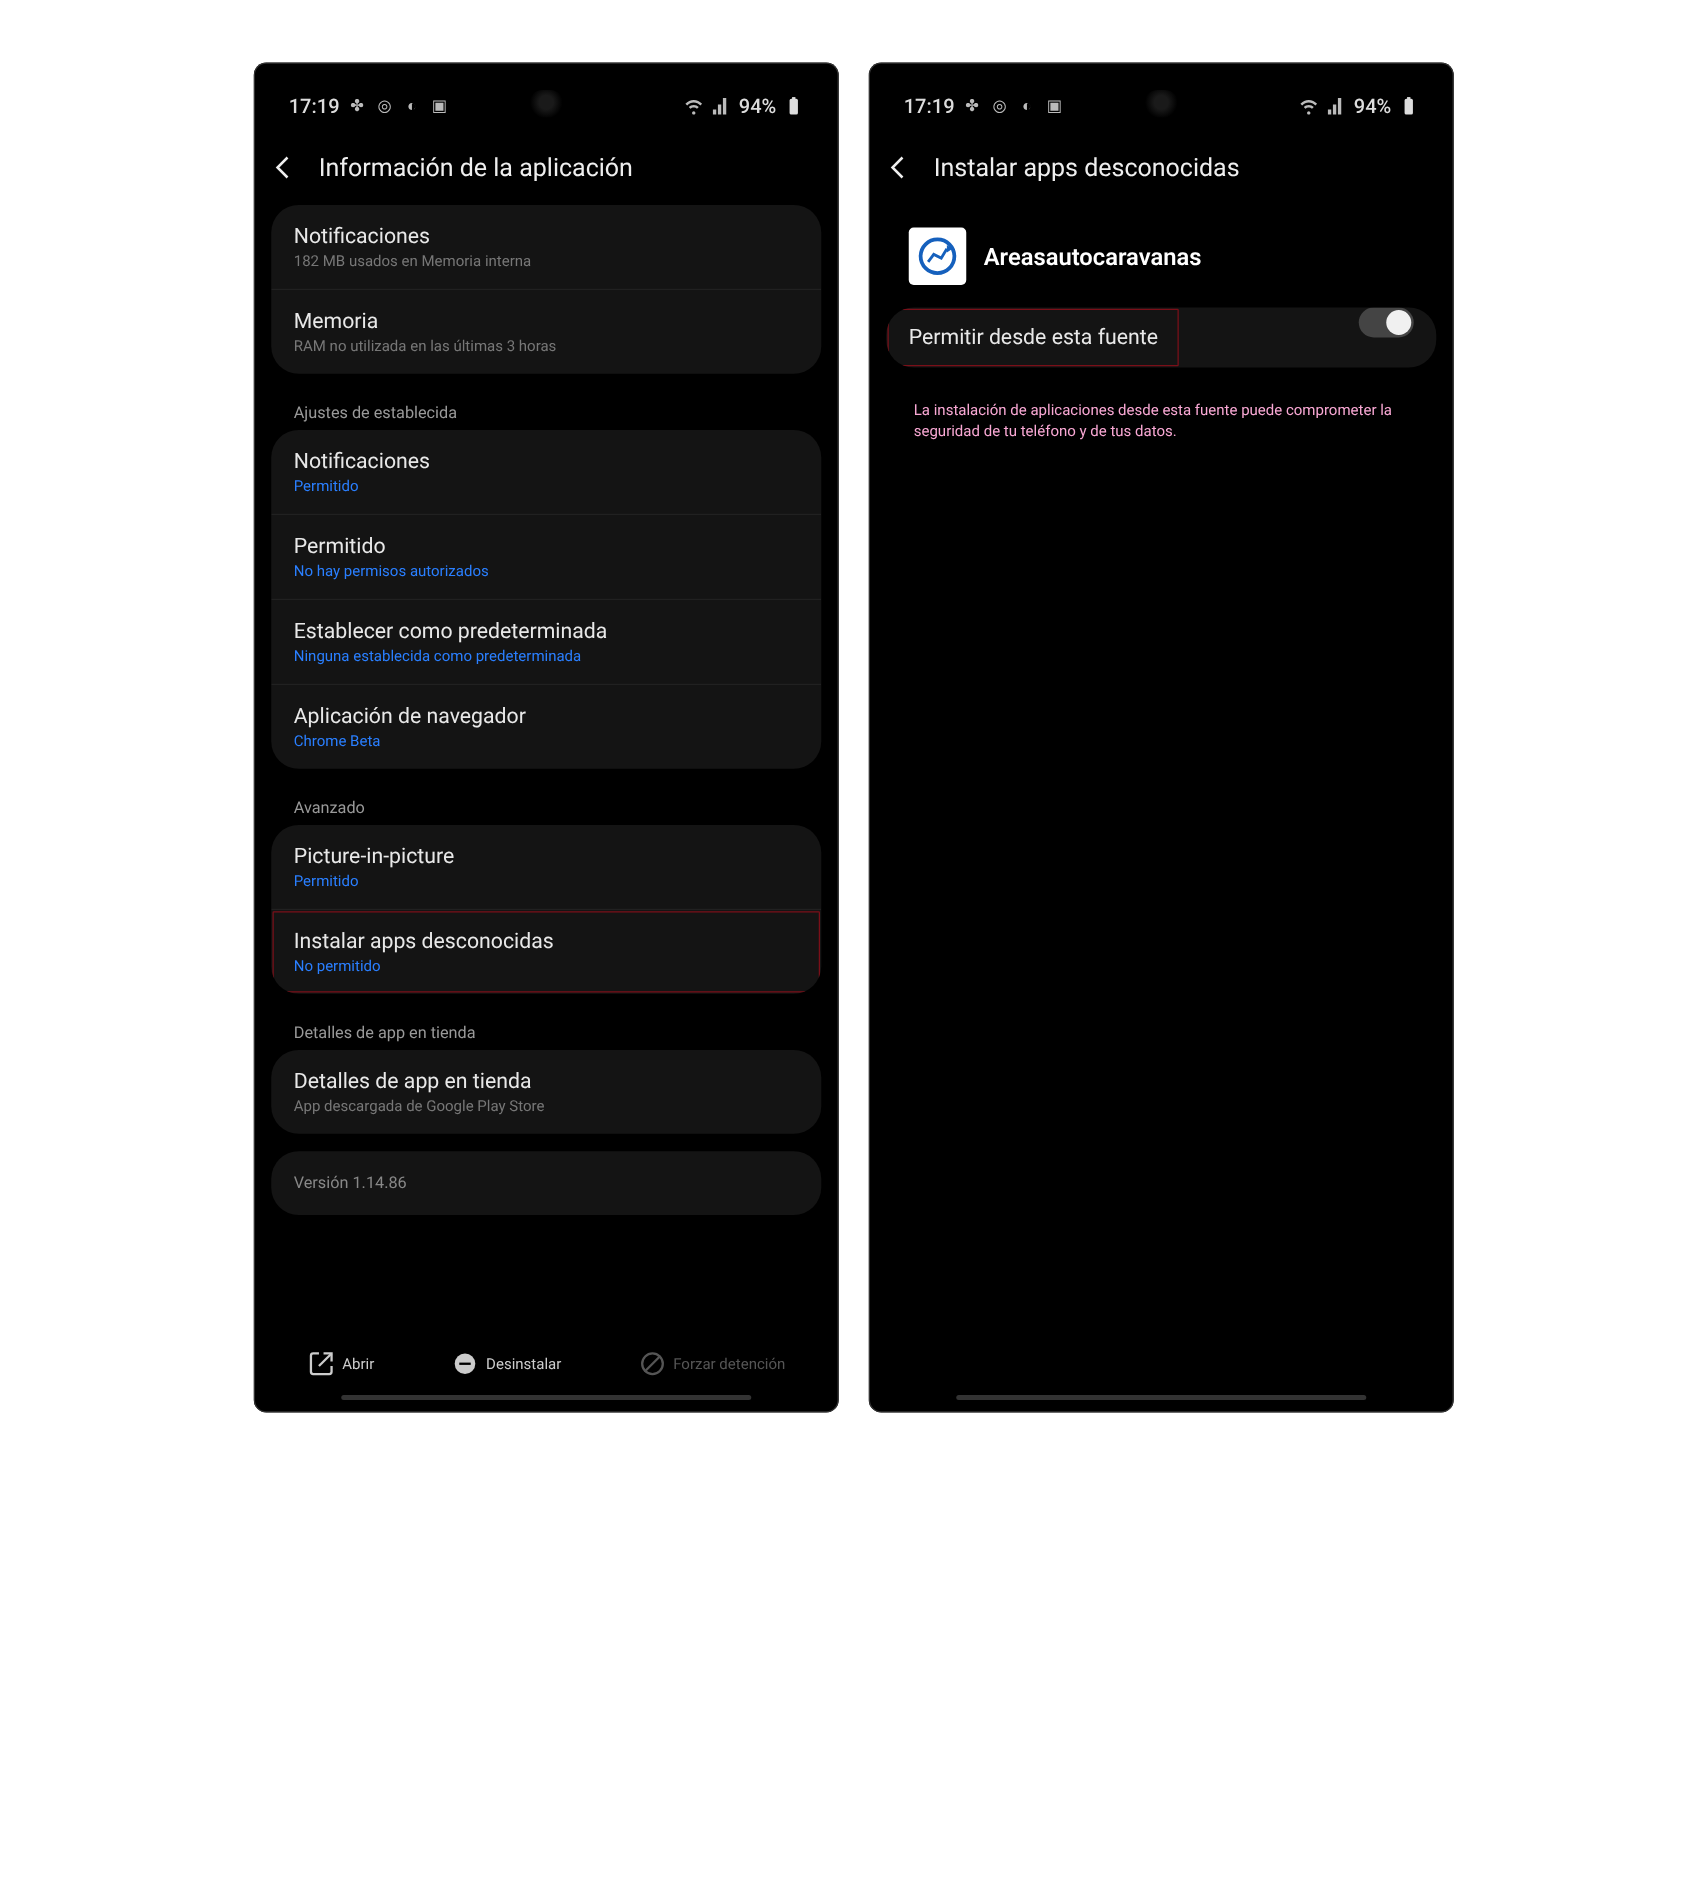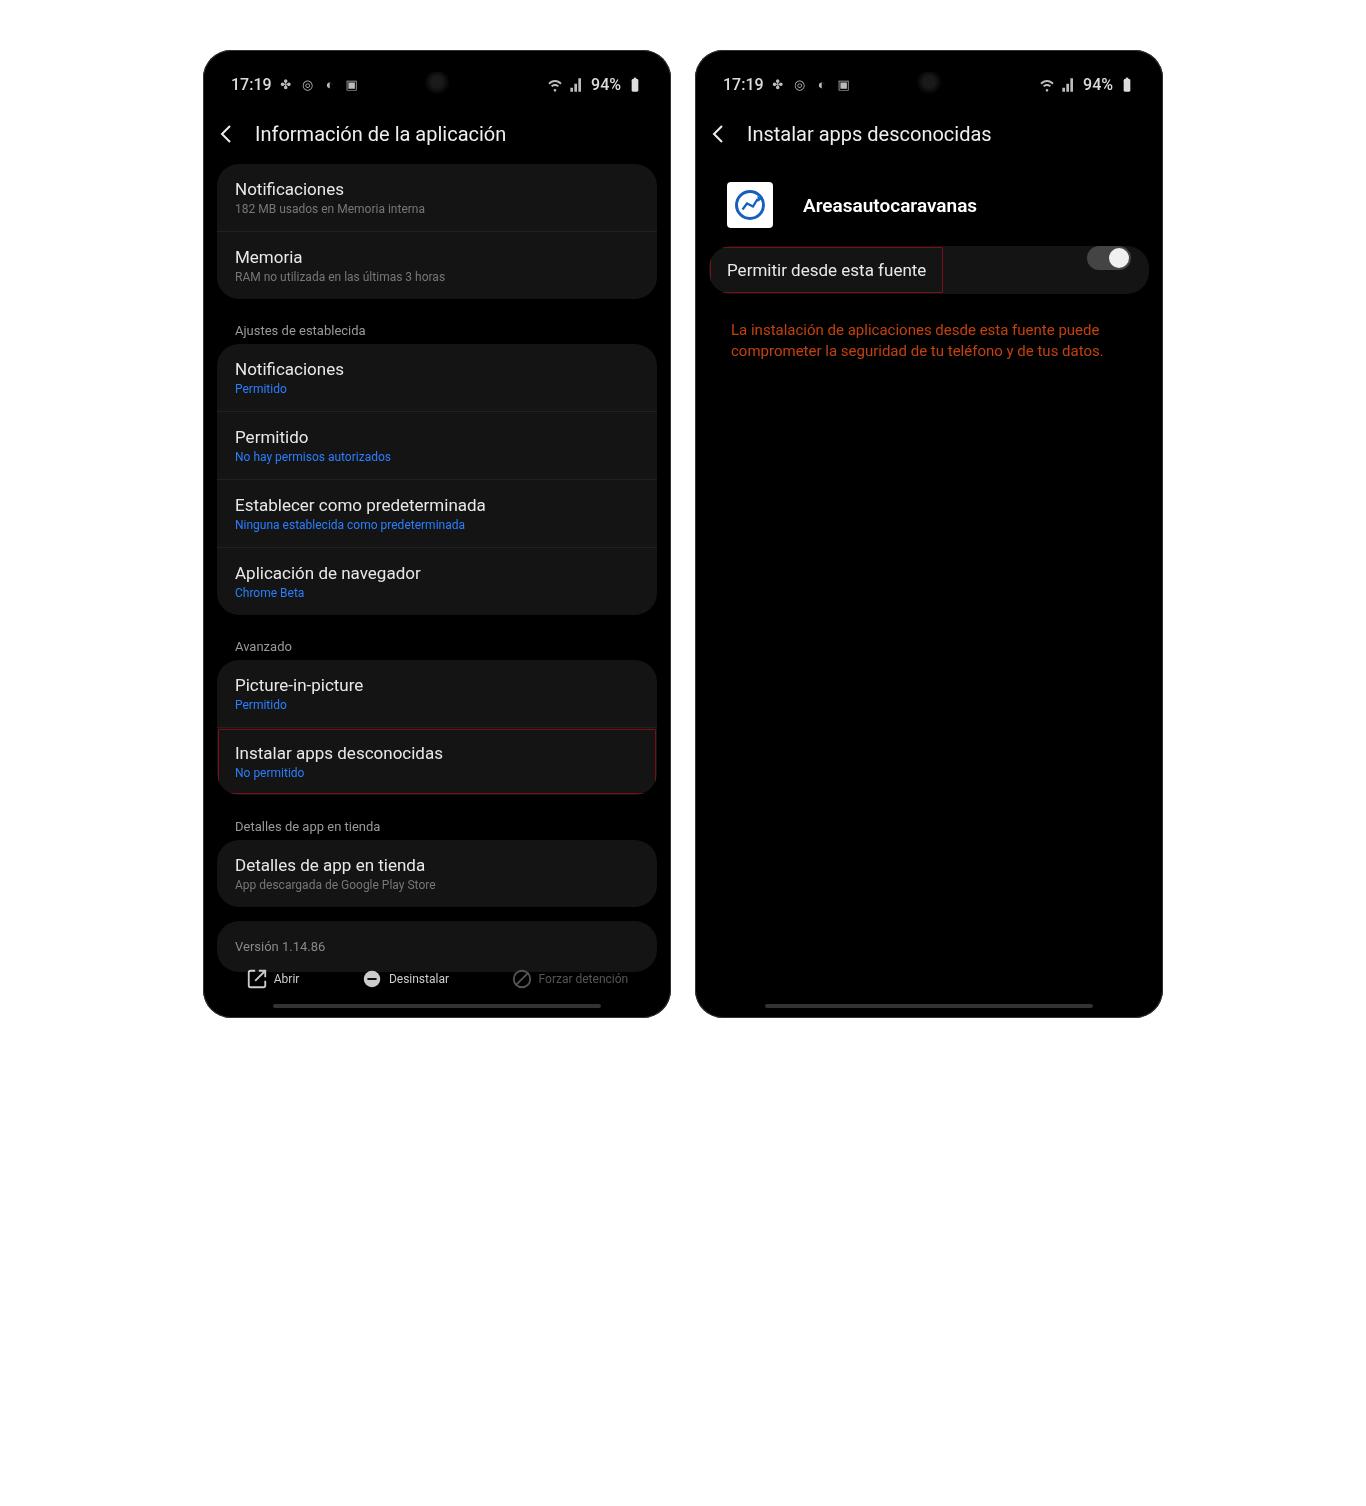--- a/index.html
+++ b/index.html
@@ -1,17 +1,17 @@
 <!DOCTYPE html>
 <html><head>
 <meta charset="utf-8">
 <style>
   html,body{margin:0;padding:0;background:#fff;font-family:-apple-system,"Segoe UI",Roboto,Arial,sans-serif}
   .canvas{display:flex;gap:24px;padding:50px 40px 80px;justify-content:center;align-items:flex-start}
-  .phone{width:468px;height:968px;border-radius:28px;background:#000;position:relative;box-shadow:0 0 0 1px #333 inset;overflow:hidden}
+  .phone{width:468px;height:1080px;border-radius:10px;background:#000;position:relative;box-shadow:0 0 0 1px #333 inset;overflow:hidden}
   .phone::after{content:"";position:absolute;left:15%;right:15%;bottom:10px;height:4px;border-radius:2px;background:#333}
   .status{display:flex;justify-content:space-between;align-items:center;padding:25px 28px 10px;color:#dcdcdc;font-size:16px;font-weight:500}
   .status .left,.status .right{display:flex;align-items:center;gap:6px}
   .status .ic{width:16px;height:16px;display:flex;align-items:center;justify-content:center;color:#bbb;font-size:13px}
   .camera{position:absolute;top:22px;left:50%;transform:translateX(-50%);width:28px;height:22px;border-radius:11px;background:radial-gradient(circle at 50% 45%,#1a1a1a 30%,#000 70%)}
   .hdr{display:flex;align-items:center;gap:16px;padding:18px 12px 18px}
   .back{width:24px;height:24px;color:#eee}
   .title{color:#eee;font-size:20px;font-weight:400}
   .content{padding:0 14px;color:#ccc}
   .card{background:#141414;border-radius:22px;margin-bottom:14px;overflow:hidden}
@@ -21,28 +21,28 @@
   .rs{color:#777;font-size:12px;margin-top:3px}
   .rs.link{color:#2a7fff;cursor:pointer}
   .grp{color:#999;font-size:13px;padding:10px 18px 6px}
   .ver{color:#888;font-size:13px;padding:18px}
   .actions{position:absolute;bottom:28px;left:0;right:0;display:flex;justify-content:space-around;padding:0 12px}
   .actbtn{display:flex;flex-direction:row;align-items:center;gap:6px;color:#ccc;font-size:12px;cursor:pointer}
   .actbtn.dis{color:#555}
   .actbtn .ai{width:22px;height:22px}
   .hl{outline:1px solid #7a0f18;outline-offset:-2px;border-radius:2px}
   
-  .approw{display:flex;align-items:center;gap:30px;padding:18px 18px}
+  .approw{display:flex;align-items:center;gap:14px;padding:18px 18px}
   .appicon{width:46px;height:46px;background:#fff;border-radius:4px;display:flex;align-items:center;justify-content:center}
   .appicon svg{width:36px;height:36px}
   .appname{color:#fff;font-size:19px;font-weight:600}
   .toggle-row{display:flex;align-items:flex-start;justify-content:space-between;padding:0 18px 0 0}
   .toggle{width:44px;height:24px;border-radius:12px;background:#444;position:relative;cursor:pointer}
   .toggle::after{content:"";position:absolute;right:2px;top:2px;width:20px;height:20px;border-radius:50%;background:#f0f0f0}
-  .desc{color:#c2410c;font-size:15px;line-height:1.4;padding:12px 22px}
+  .desc{color:#f9a8d4;font-size:12px;line-height:1.4;padding:12px 22px}
   .permitir{padding:14px 18px}
 </style>
 </head>
 <body>
 
 <div class="canvas">
 
   <div class="phone">
     <div class="camera"></div>
     <div class="status">

